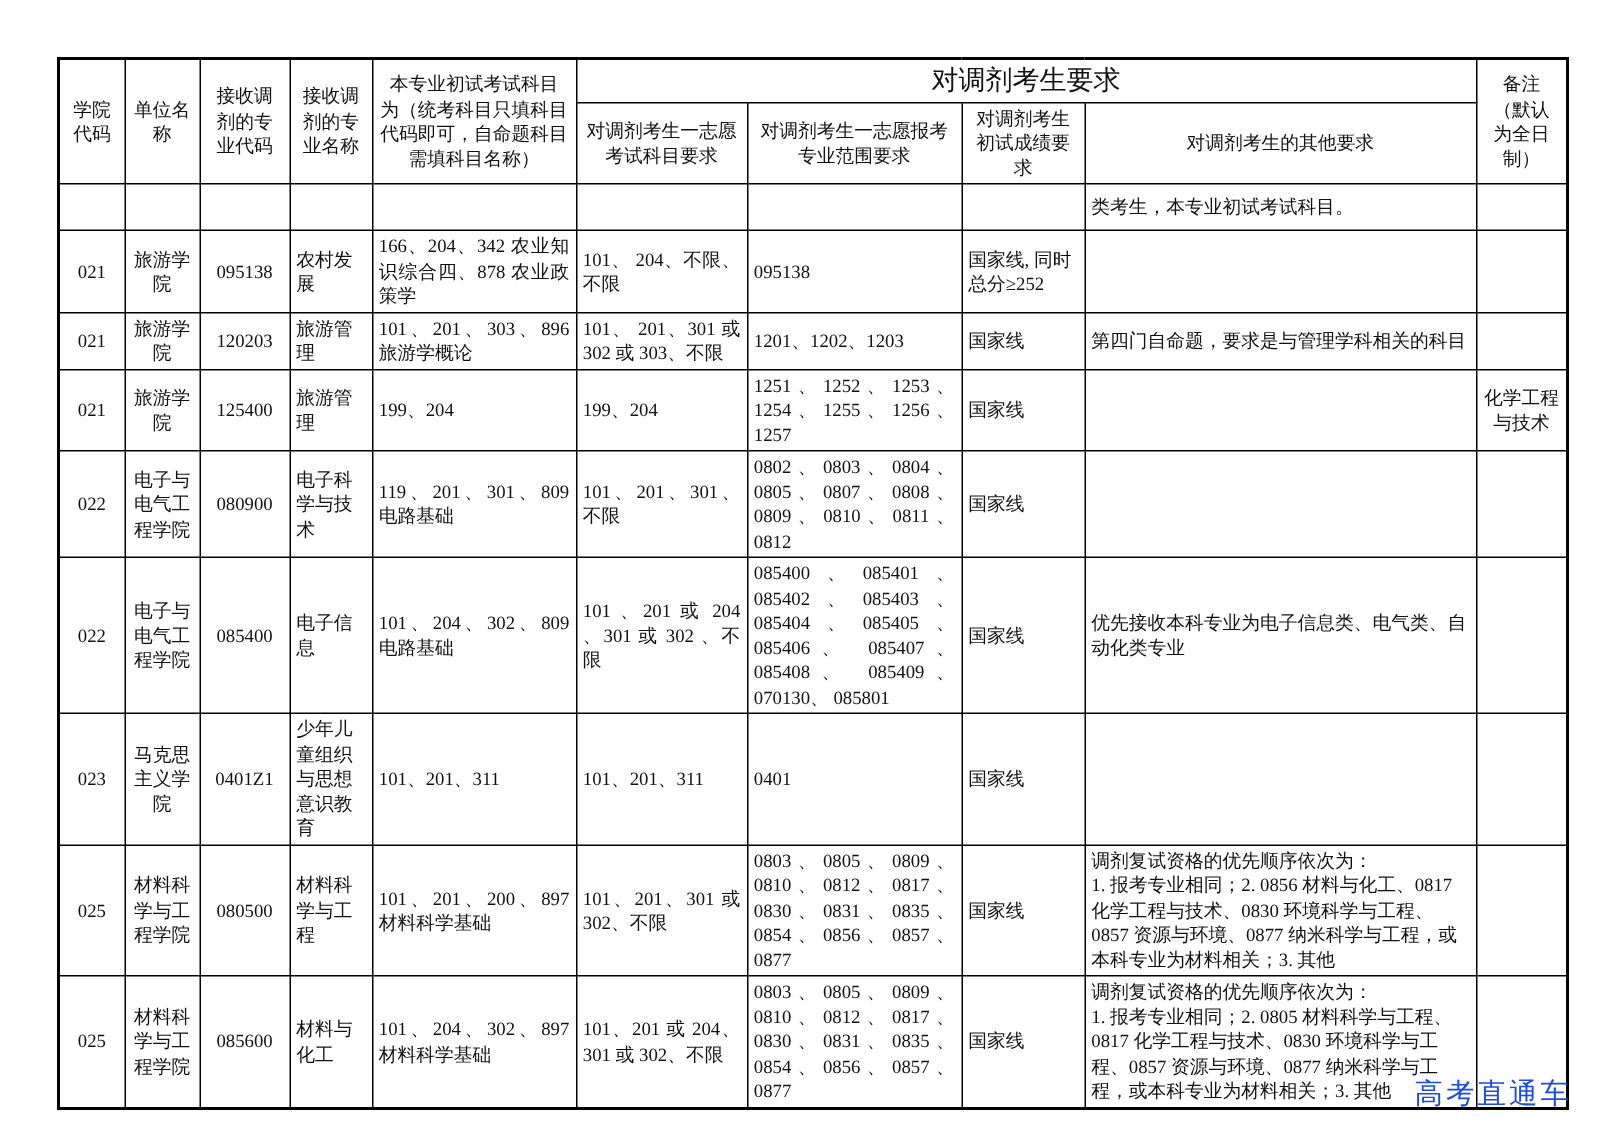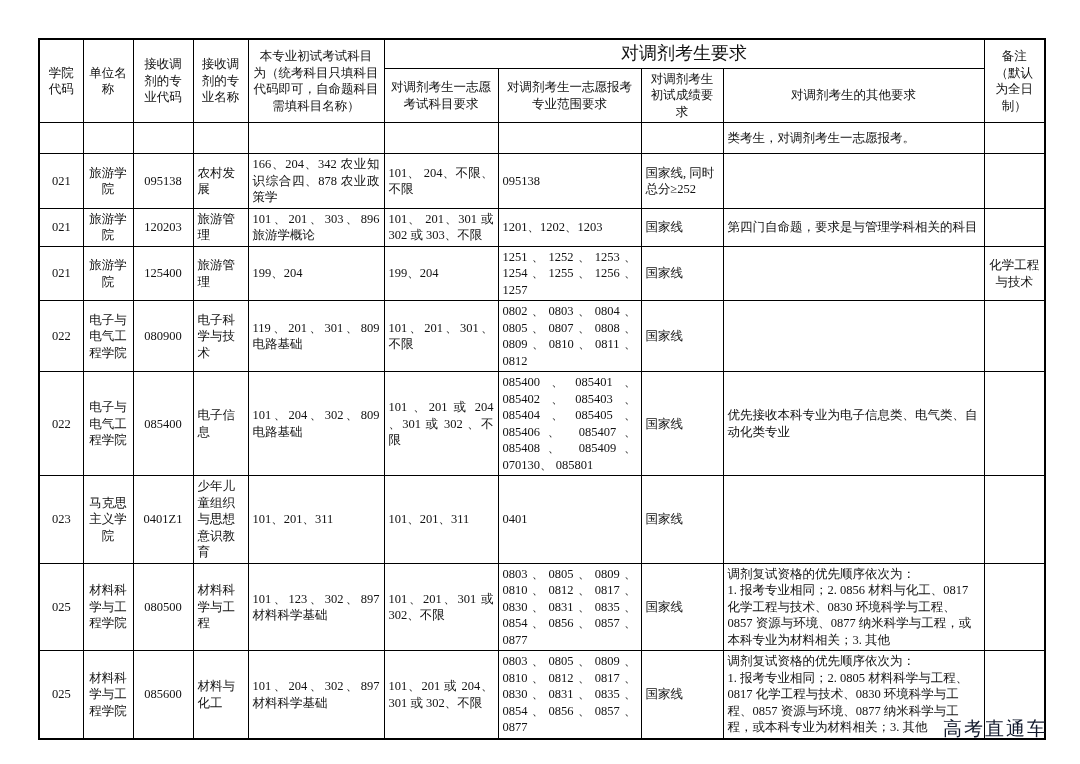--- a/index.html
+++ b/index.html
@@ -83,21 +83,21 @@
   
   tr.cont td { height: 26px; }
 
   .watermark {
     position: absolute;
     right: 32px;
     bottom: 22px;
     font-family: Liberation Mono, monospace;
     font-size: 19px;
     letter-spacing: 2px;
-    color: #0f172a;
+    color: #1d4ed8;
     user-select: none;
   }
 </style>
 </head>
 <body>
 
 <div id="sheet">
   <table class="adj">
     <colgroup>
       <col class="c-collegecode">
@@ -147,21 +147,21 @@
     <tbody>
       <tr class="cont">
         <td class="center"></td>
         <td class="center"></td>
         <td class="center"></td>
         <td class="center"></td>
         <td class="left"></td>
         <td class="left"></td>
         <td class="left"></td>
         <td class="left"></td>
-        <td class="left">类考生，对调剂考生一志愿报考。</td>
+        <td class="left">类考生，本专业初试考试科目。</td>
         <td class="center"></td>
       </tr>
     <tr>
           <td class="center">021</td>
           <td class="center">旅游学院</td>
           <td class="center">095138</td>
           <td class="left">农村发展</td>
           <td class="justify">166、204、342 农业知识综合四、878 农业政策学</td>
           <td class="justify">101、 204、不限、不限</td>
           <td class="numlist">095138</td>
@@ -227,21 +227,21 @@
           <td class="numlist">0401</td>
           <td class="left">国家线</td>
           <td class="left pre"></td>
           <td class="center"></td>
         </tr>
         <tr>
           <td class="center">025</td>
           <td class="center">材料科学与工程学院</td>
           <td class="center">080500</td>
           <td class="left">材料科学与工程</td>
-          <td class="justify">101、123、302、897 材料科学基础</td>
+          <td class="justify">101、201、200、897 材料科学基础</td>
           <td class="justify">101、201、301 或 302、不限</td>
           <td class="numlist">0803、0805、0809、0810、0812、0817、0830、0831、0835、0854、0856、0857、0877</td>
           <td class="left">国家线</td>
           <td class="left pre">调剂复试资格的优先顺序依次为：
     1. 报考专业相同；2. 0856 材料与化工、0817 化学工程与技术、0830 环境科学与工程、0857 资源与环境、0877 纳米科学与工程，或本科专业为材料相关；3. 其他</td>
           <td class="center"></td>
         </tr>
         <tr>
           <td class="center">025</td>
           <td class="center">材料科学与工程学院</td>

